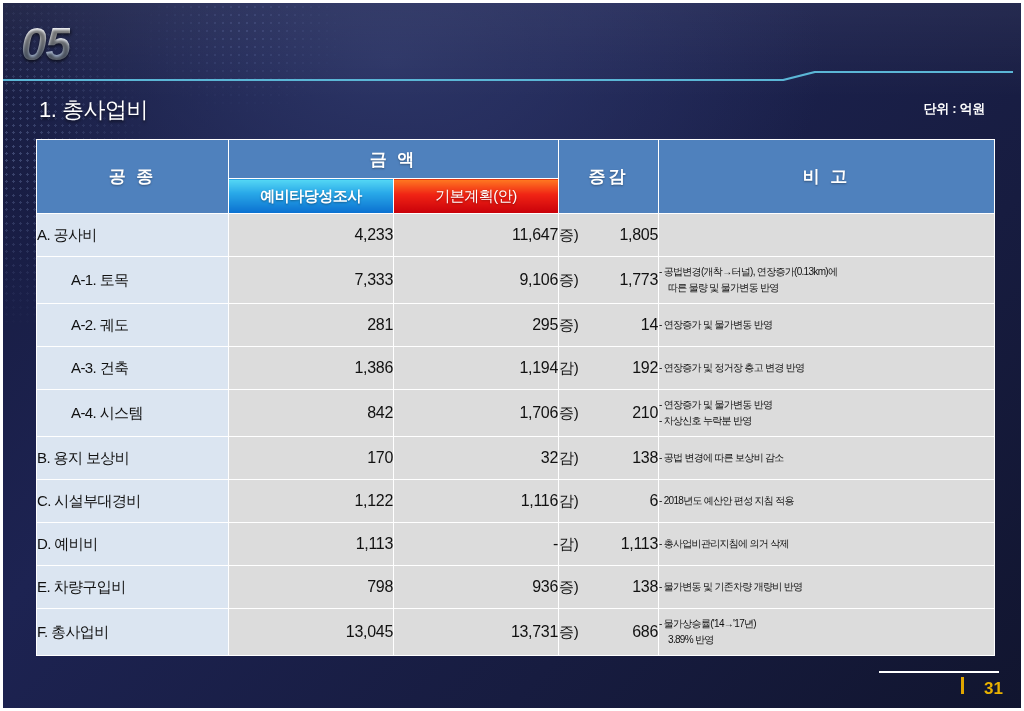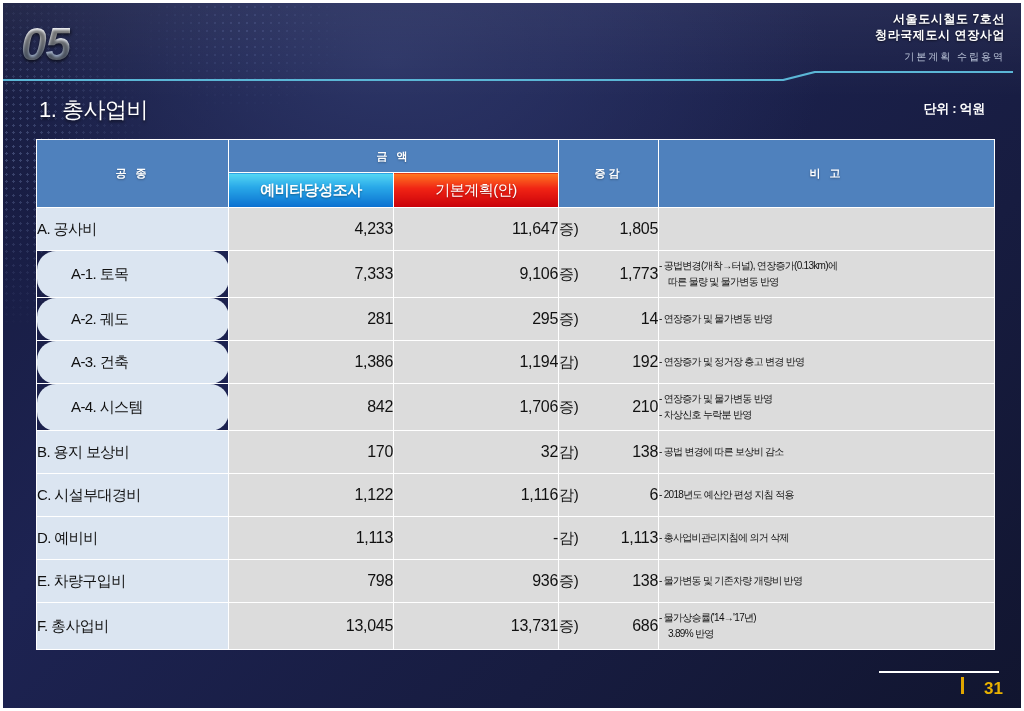--- a/index.html
+++ b/index.html
@@ -92,22 +92,22 @@
     padding: 0;
   }
   .c1 { width: 192px; }
   .c2 { width: 165px; }
   .c3 { width: 165px; }
   .c4 { width: 100px; }
   .c5 { width: 336px; }
 
   th.hd {
     background: #4f81bd;
-    color: #ffffff; font-weight: bold; font-size: 11px;
-    letter-spacing: 3px; text-align: center; height: 33px;
+    color: #ffffff; font-weight: bold; font-size: 17px;
+    letter-spacing: 3px; text-align: center; height: 39px;
     text-shadow: 0 1px 2px rgba(0,0,0,0.35);
   }
   th.hd-tall { height: 68px; }
   th.sub-blue {
     height: 35px; text-align: center; font-size: 15px; font-weight: bold;
     color: #ffffff; letter-spacing: -0.5px;
     background: linear-gradient(180deg, #55d8f5 0%, #29a9e8 40%, #0a6fd0 100%);
     border: 1px solid #ffffff;
     text-shadow: 0 1px 2px rgba(0,0,0,0.35);
   }
@@ -118,21 +118,21 @@
     border: 1px solid #ffffff;
     text-shadow: 0 1px 2px rgba(0,0,0,0.35);
   }
 
   td.nm {
     background: #dbe5f1; color: #111111;
     font-size: 15px; letter-spacing: -0.6px;
     padding: 6px 10px 6px 18px;
     white-space: nowrap;
   }
-  td.nm.indent { padding-left: 34px; border-radius: 19px; }
+  td.nm.indent { padding-left: 34px; }
   td.val {
     background: #dcdcdc; color: #111111;
     font-size: 16px; text-align: right;
     padding: 6px 16px 6px 6px;
     letter-spacing: -0.3px; white-space: nowrap;
   }
   td.delta {
     background: #dcdcdc; color: #111111;
     font-size: 15px; padding: 6px 8px;
     letter-spacing: -0.3px; white-space: nowrap;
@@ -171,25 +171,20 @@
 </head>
 <body>
 
 <div class="slide">
   <div class="dots"></div>
   <div class="dots2"></div>
   <div class="sheen"></div>
 
   <div class="hdr">
     <div class="hdr-num">05</div>
-    <div class="hdr-right">
-      <div class="hdr-r1">서울도시철도 7호선</div>
-      <div class="hdr-r2">청라국제도시 연장사업</div>
-      <div class="hdr-r3">기본계획 수립용역</div>
-    </div>
     <div class="hdr-rule">
       <svg width="1024" height="10" viewBox="0 0 1024 10">
         <path d="M0,9 L100,9 L780,9 L812,1 L1010,1" fill="none" stroke="#5bb6d6" stroke-width="2.2"></path>
       </svg>
     </div>
   </div>
 
   <div class="sec-title">1. 총사업비</div>
   <div class="unit-note">단위 : 억원</div>
 

